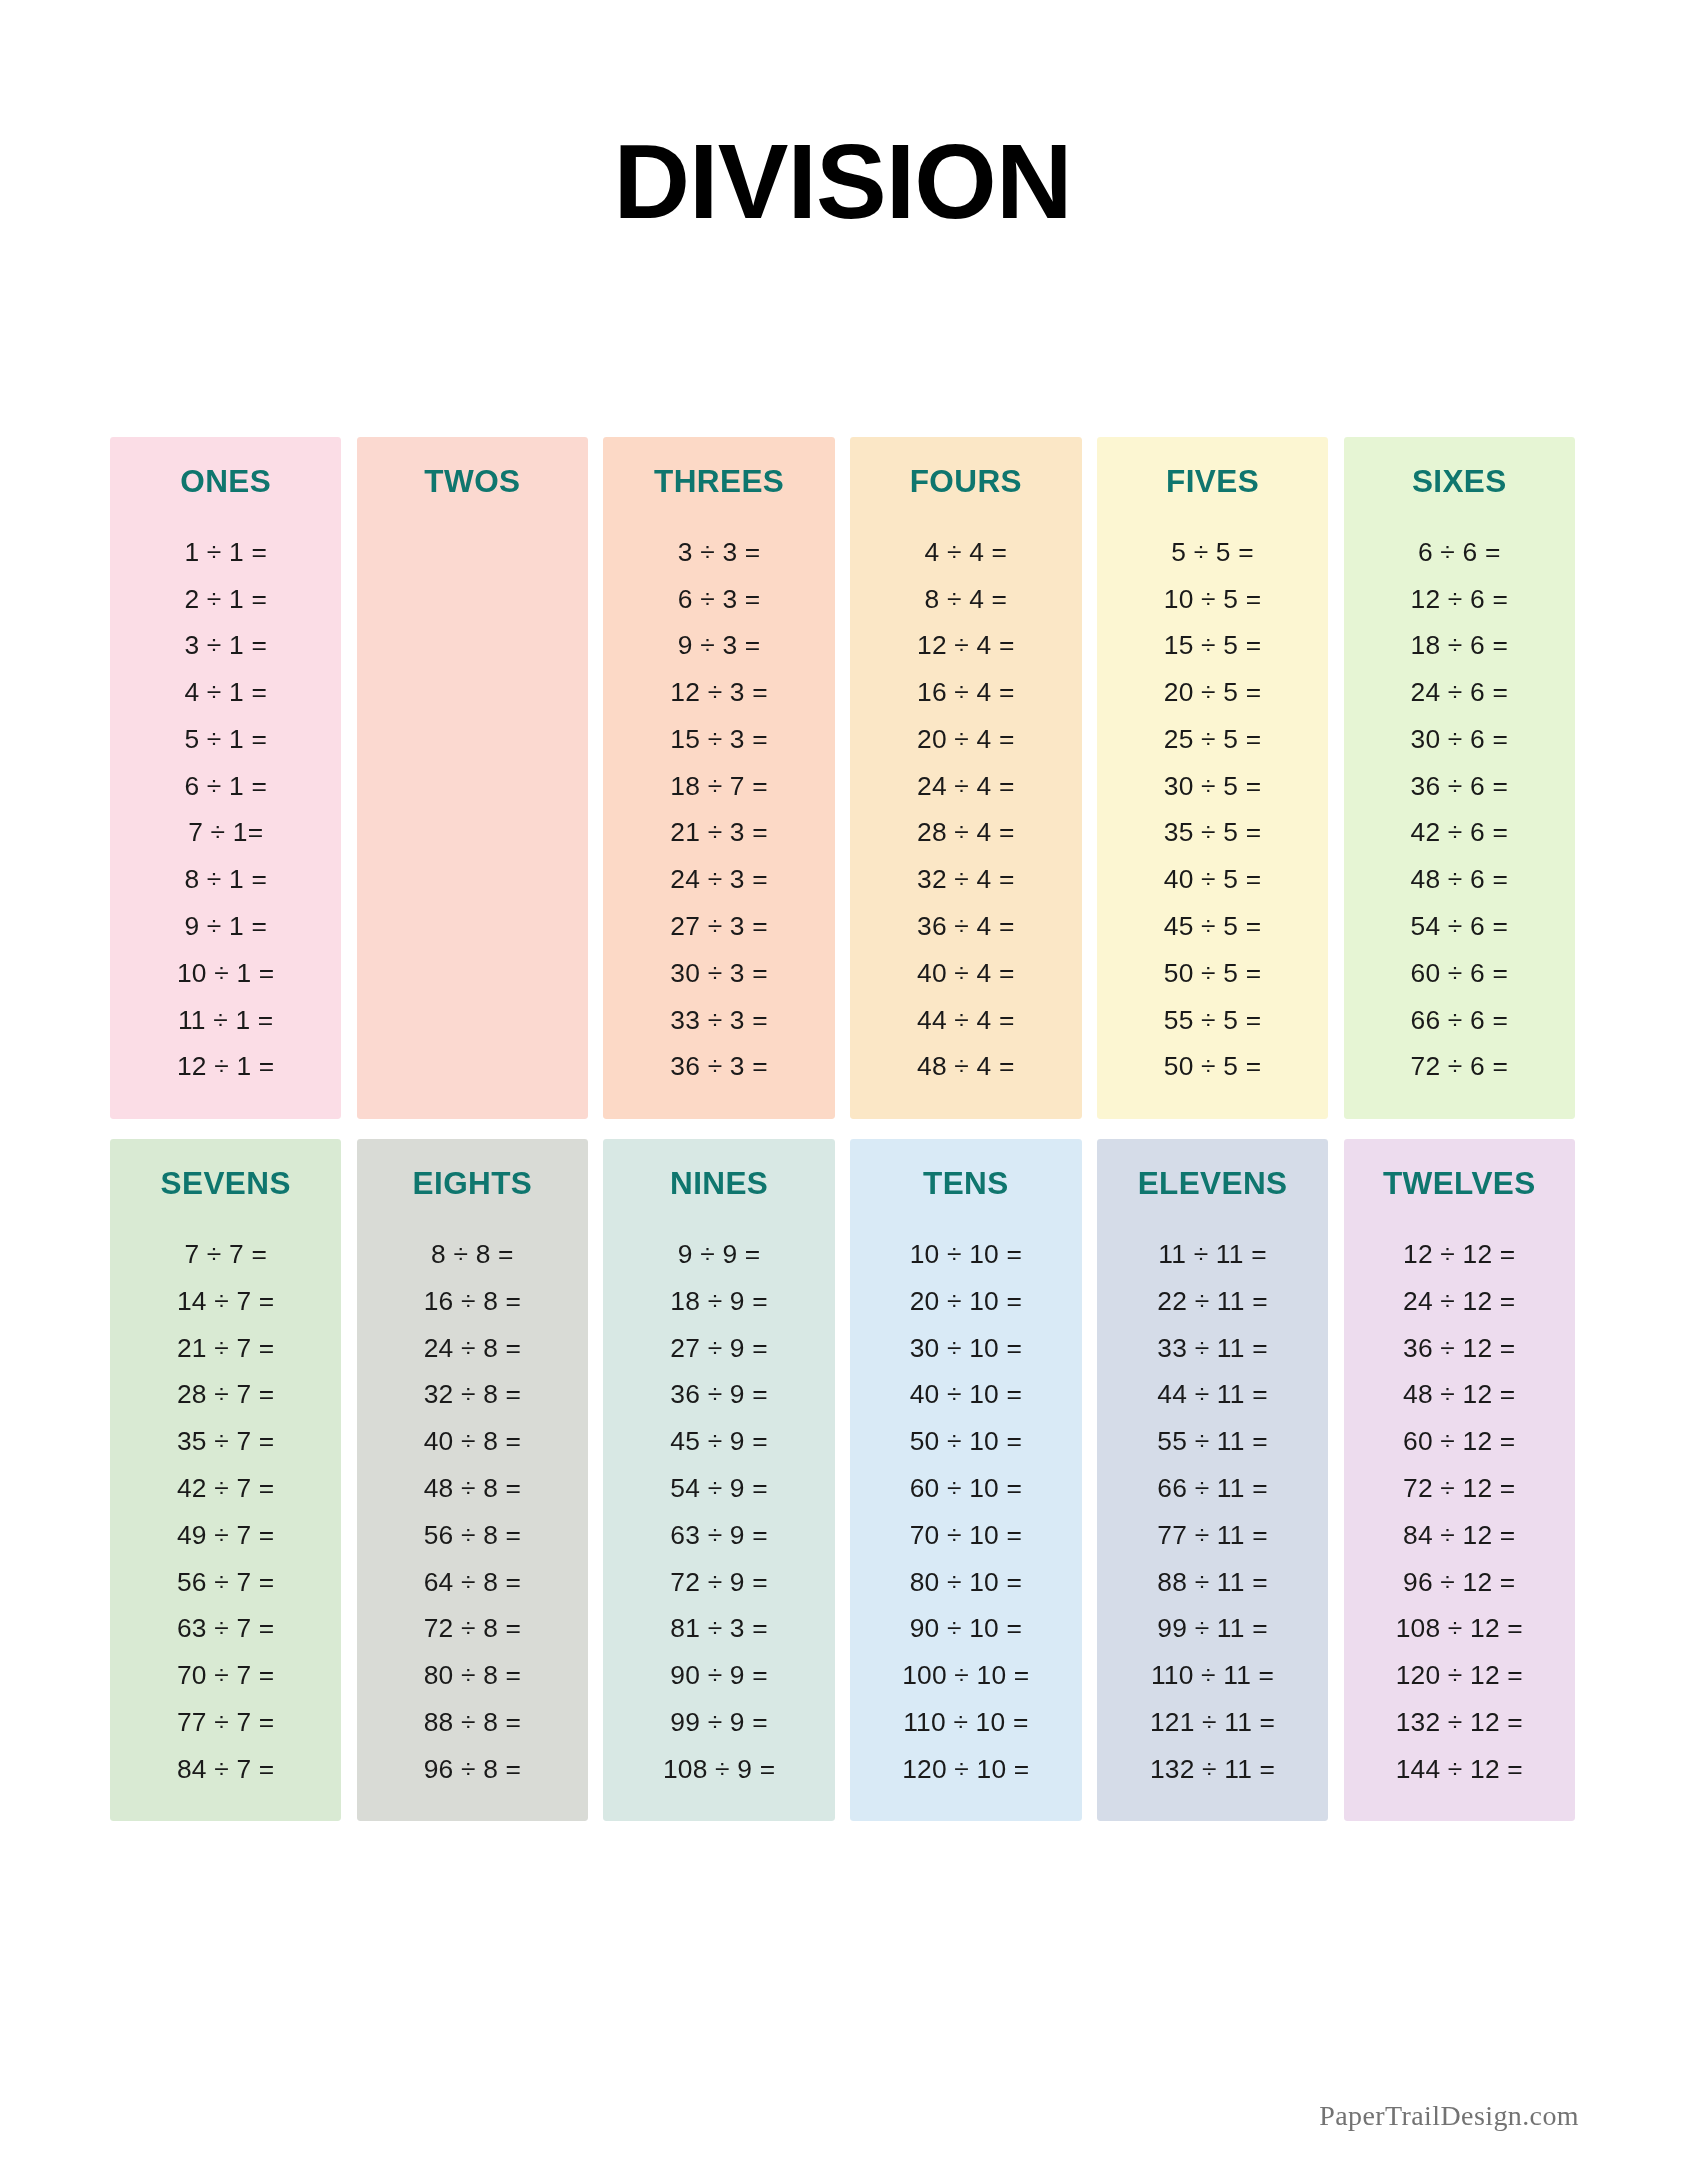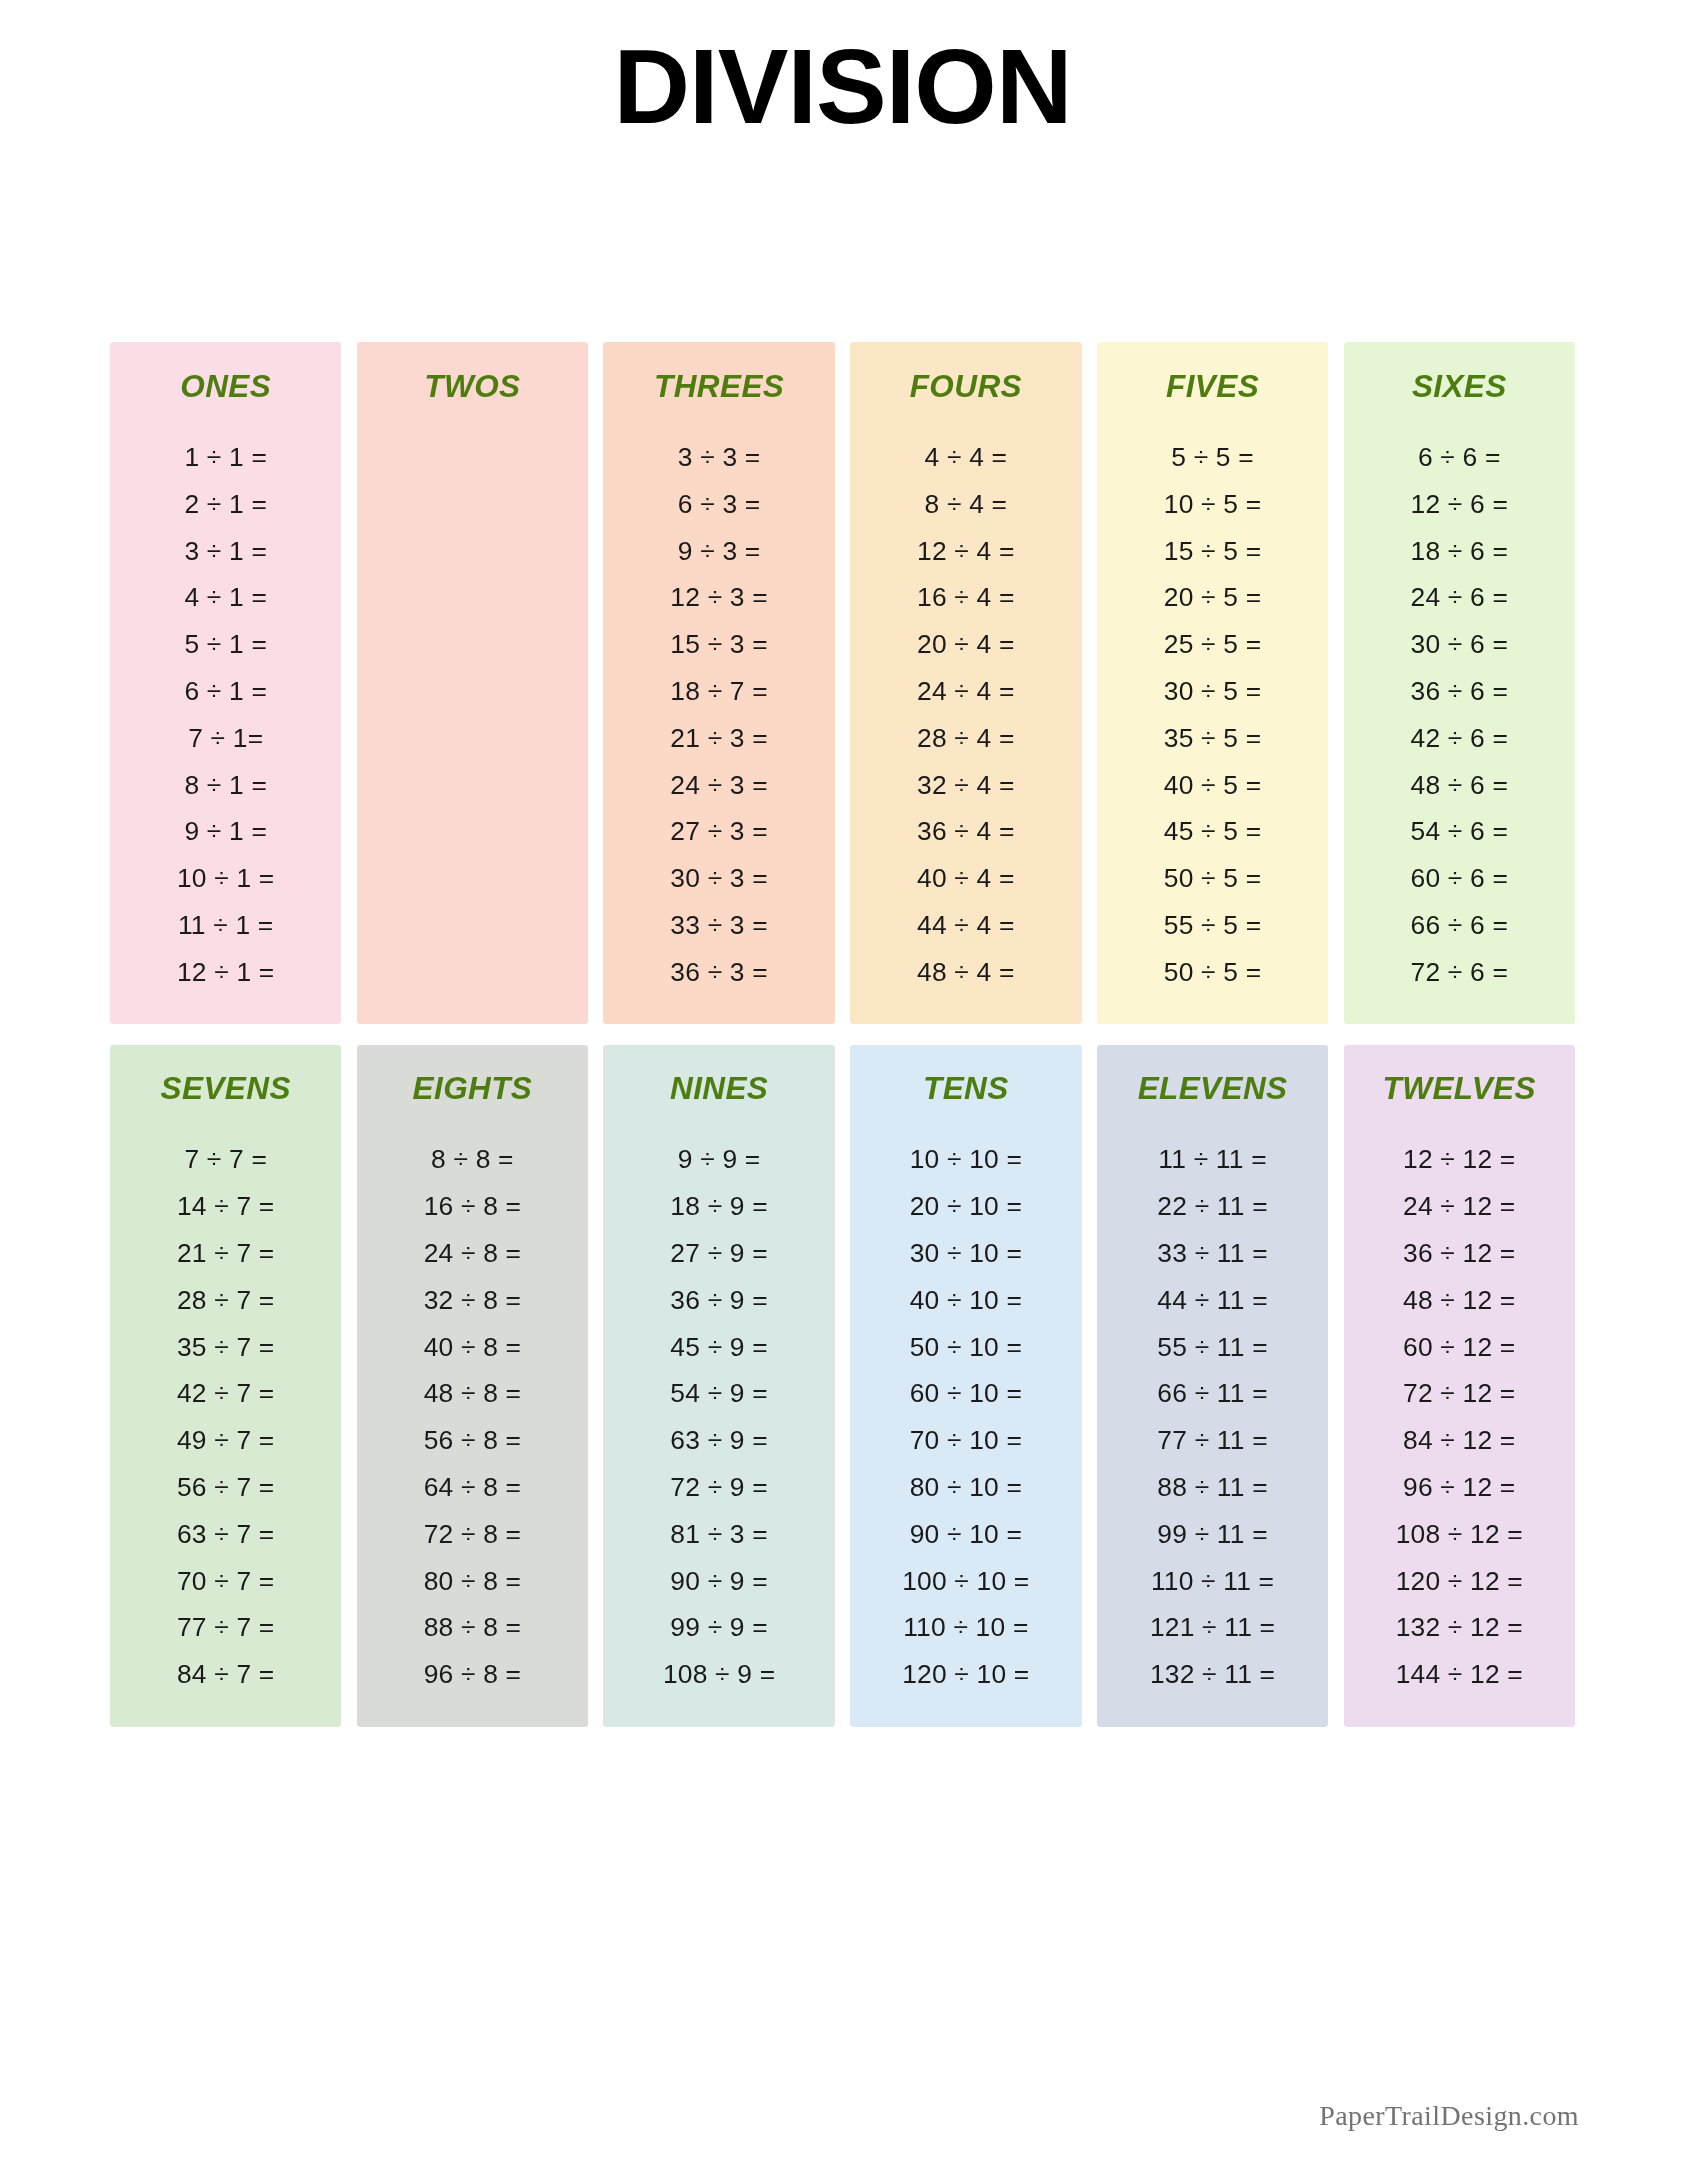--- a/index.html
+++ b/index.html
@@ -15,21 +15,20 @@
     position: relative;
     overflow: hidden;
   }
   .page {
     width: 1685px;
     height: 1632px;
     box-sizing: border-box;
     padding: 0 110px;
     display: flex;
     flex-direction: column;
-    justify-content: center;
   }
   .title {
     text-align: center;
     font-size: 106px;
     font-weight: 700;
     letter-spacing: -0.9px;
     margin-top: 128px;
     margin-bottom: 0;
     line-height: 1;
     color: #000000;
@@ -46,25 +45,24 @@
     padding: 25.6px 8.5px 29px 8.5px;
     box-sizing: border-box;
     display: flex;
     flex-direction: column;
     align-items: center;
   }
   .col-title {
     font-size: 31.5px;
     font-weight: 700;
     letter-spacing: 0.4px;
-    color: #4d7c0f;
+    color: #0f766e;
     margin-bottom: 29px;
     text-align: center;
     white-space: nowrap;
-    font-style: italic;
   }
   .col-rows {
     display: flex;
     flex-direction: column;
     align-items: center;
     width: 100%;
   }
   .row {
     font-size: 26.4px;
     line-height: 1;

